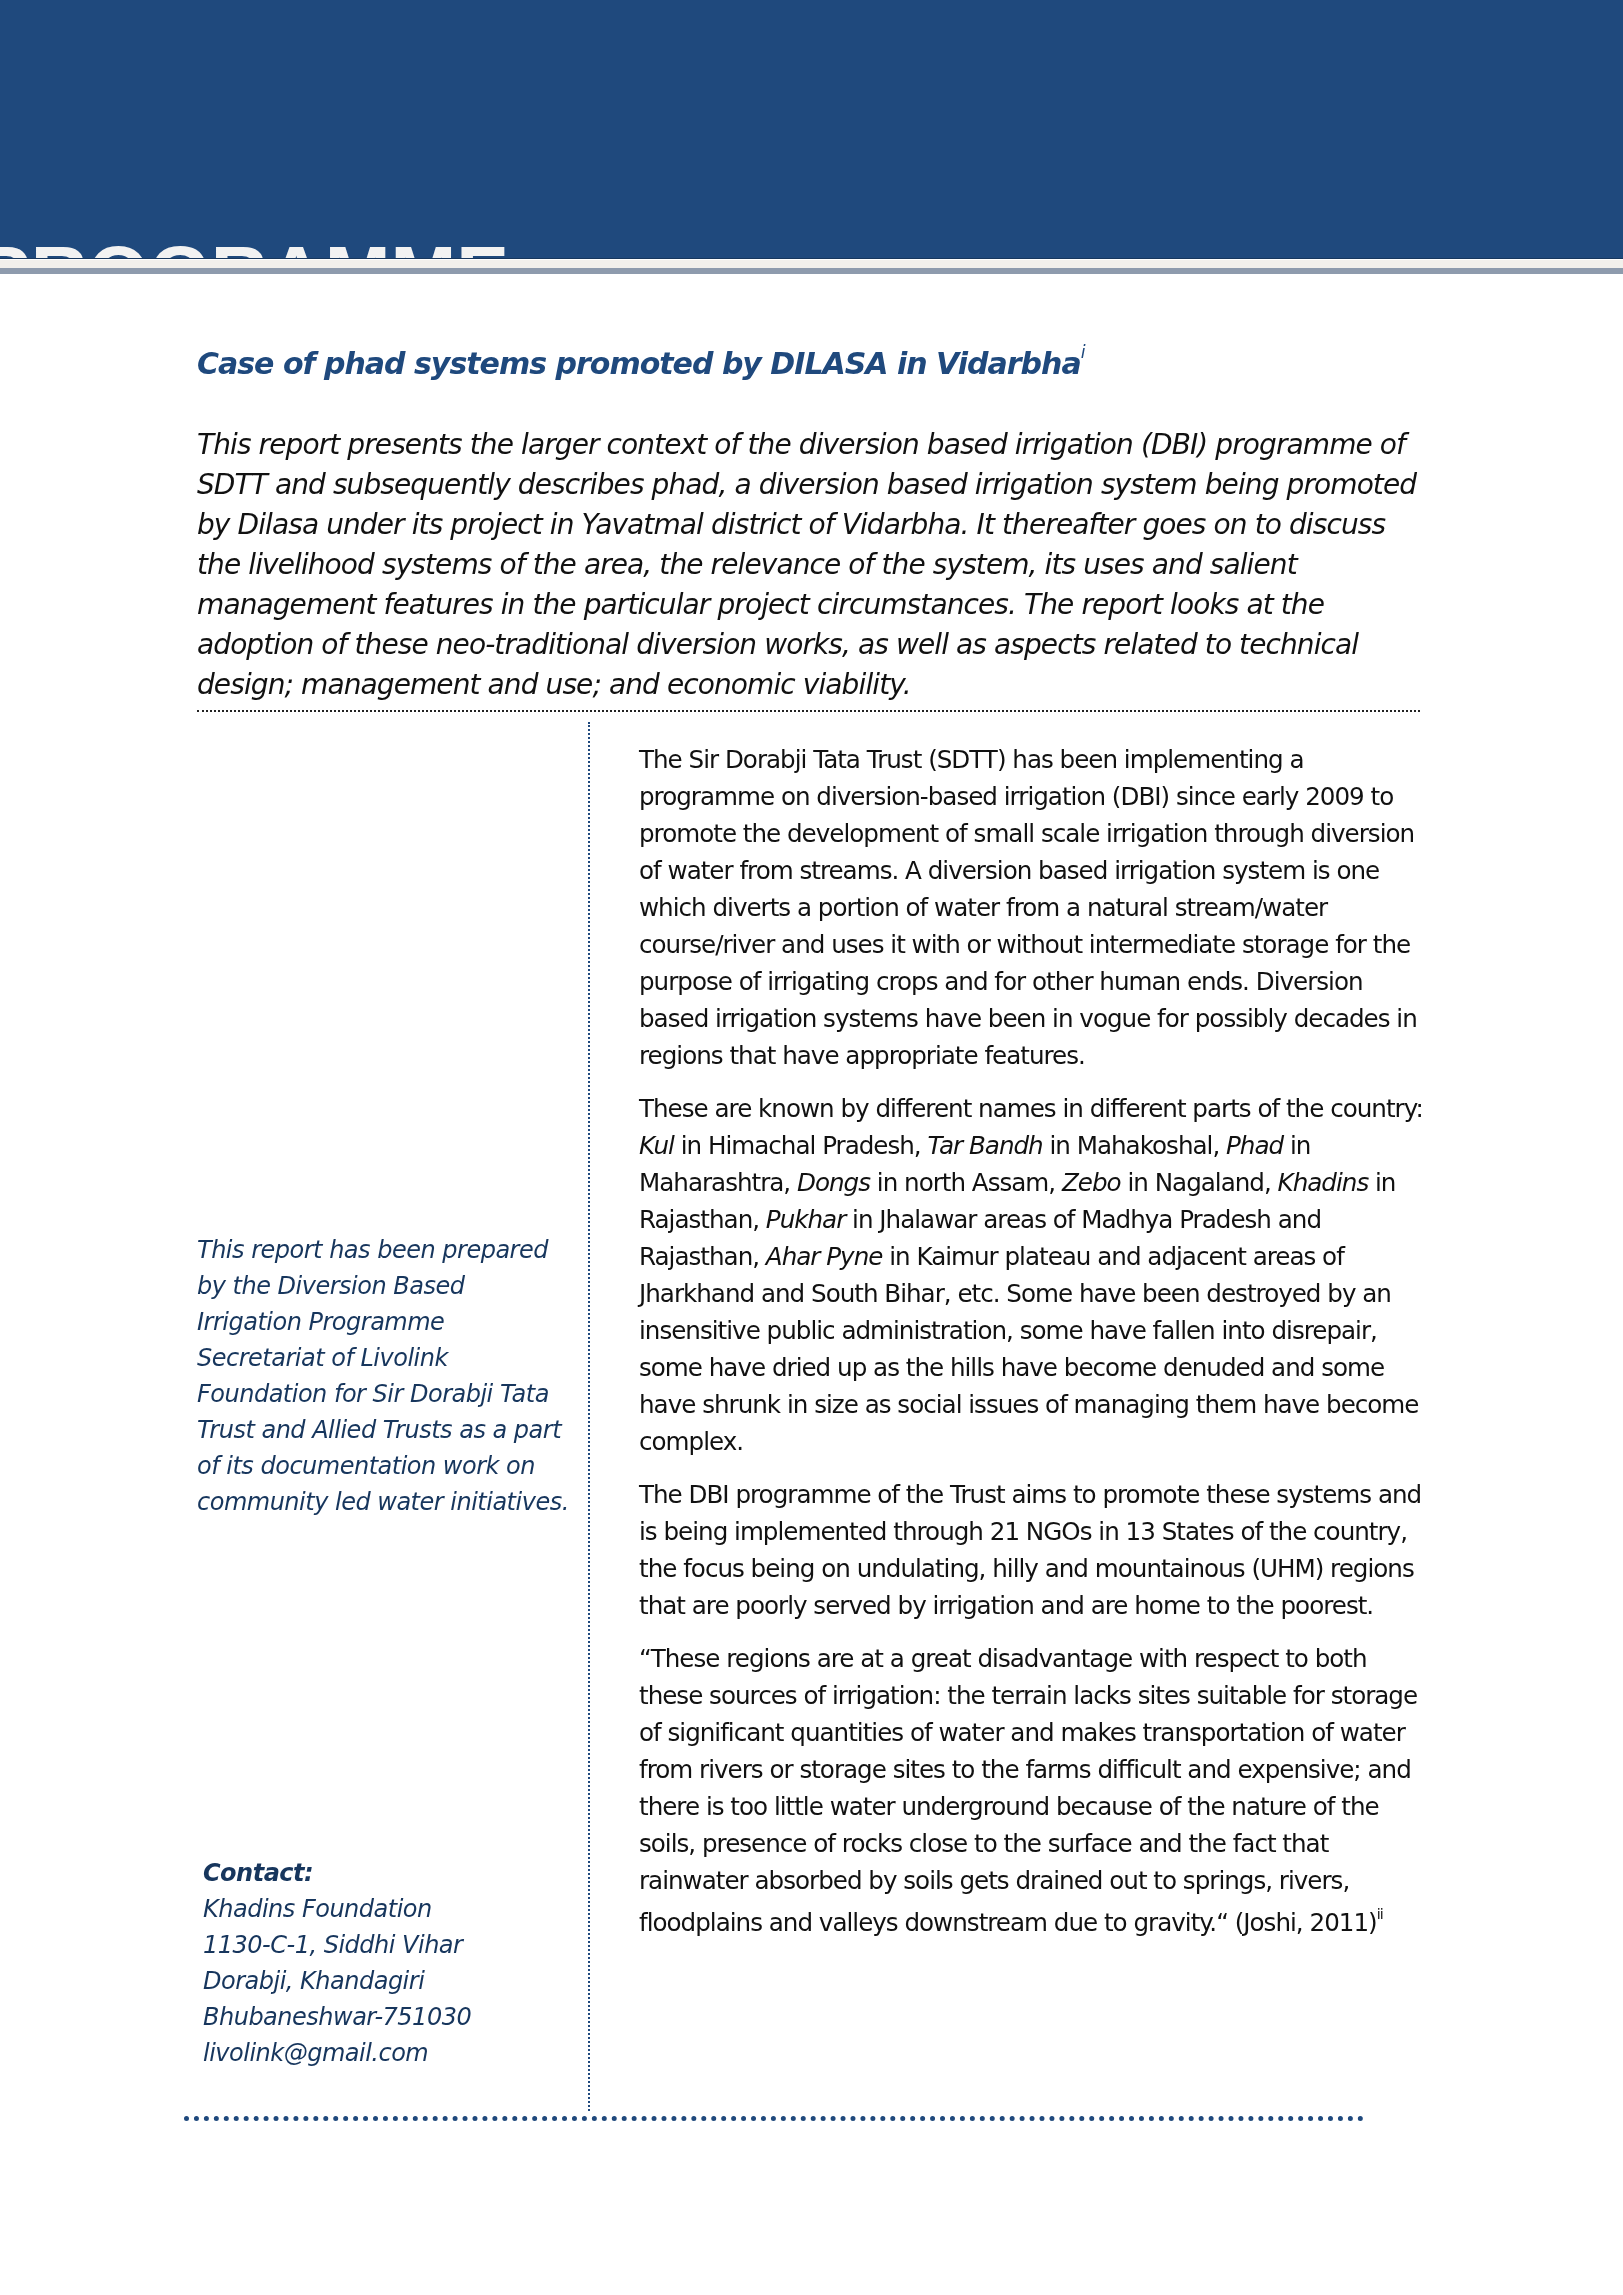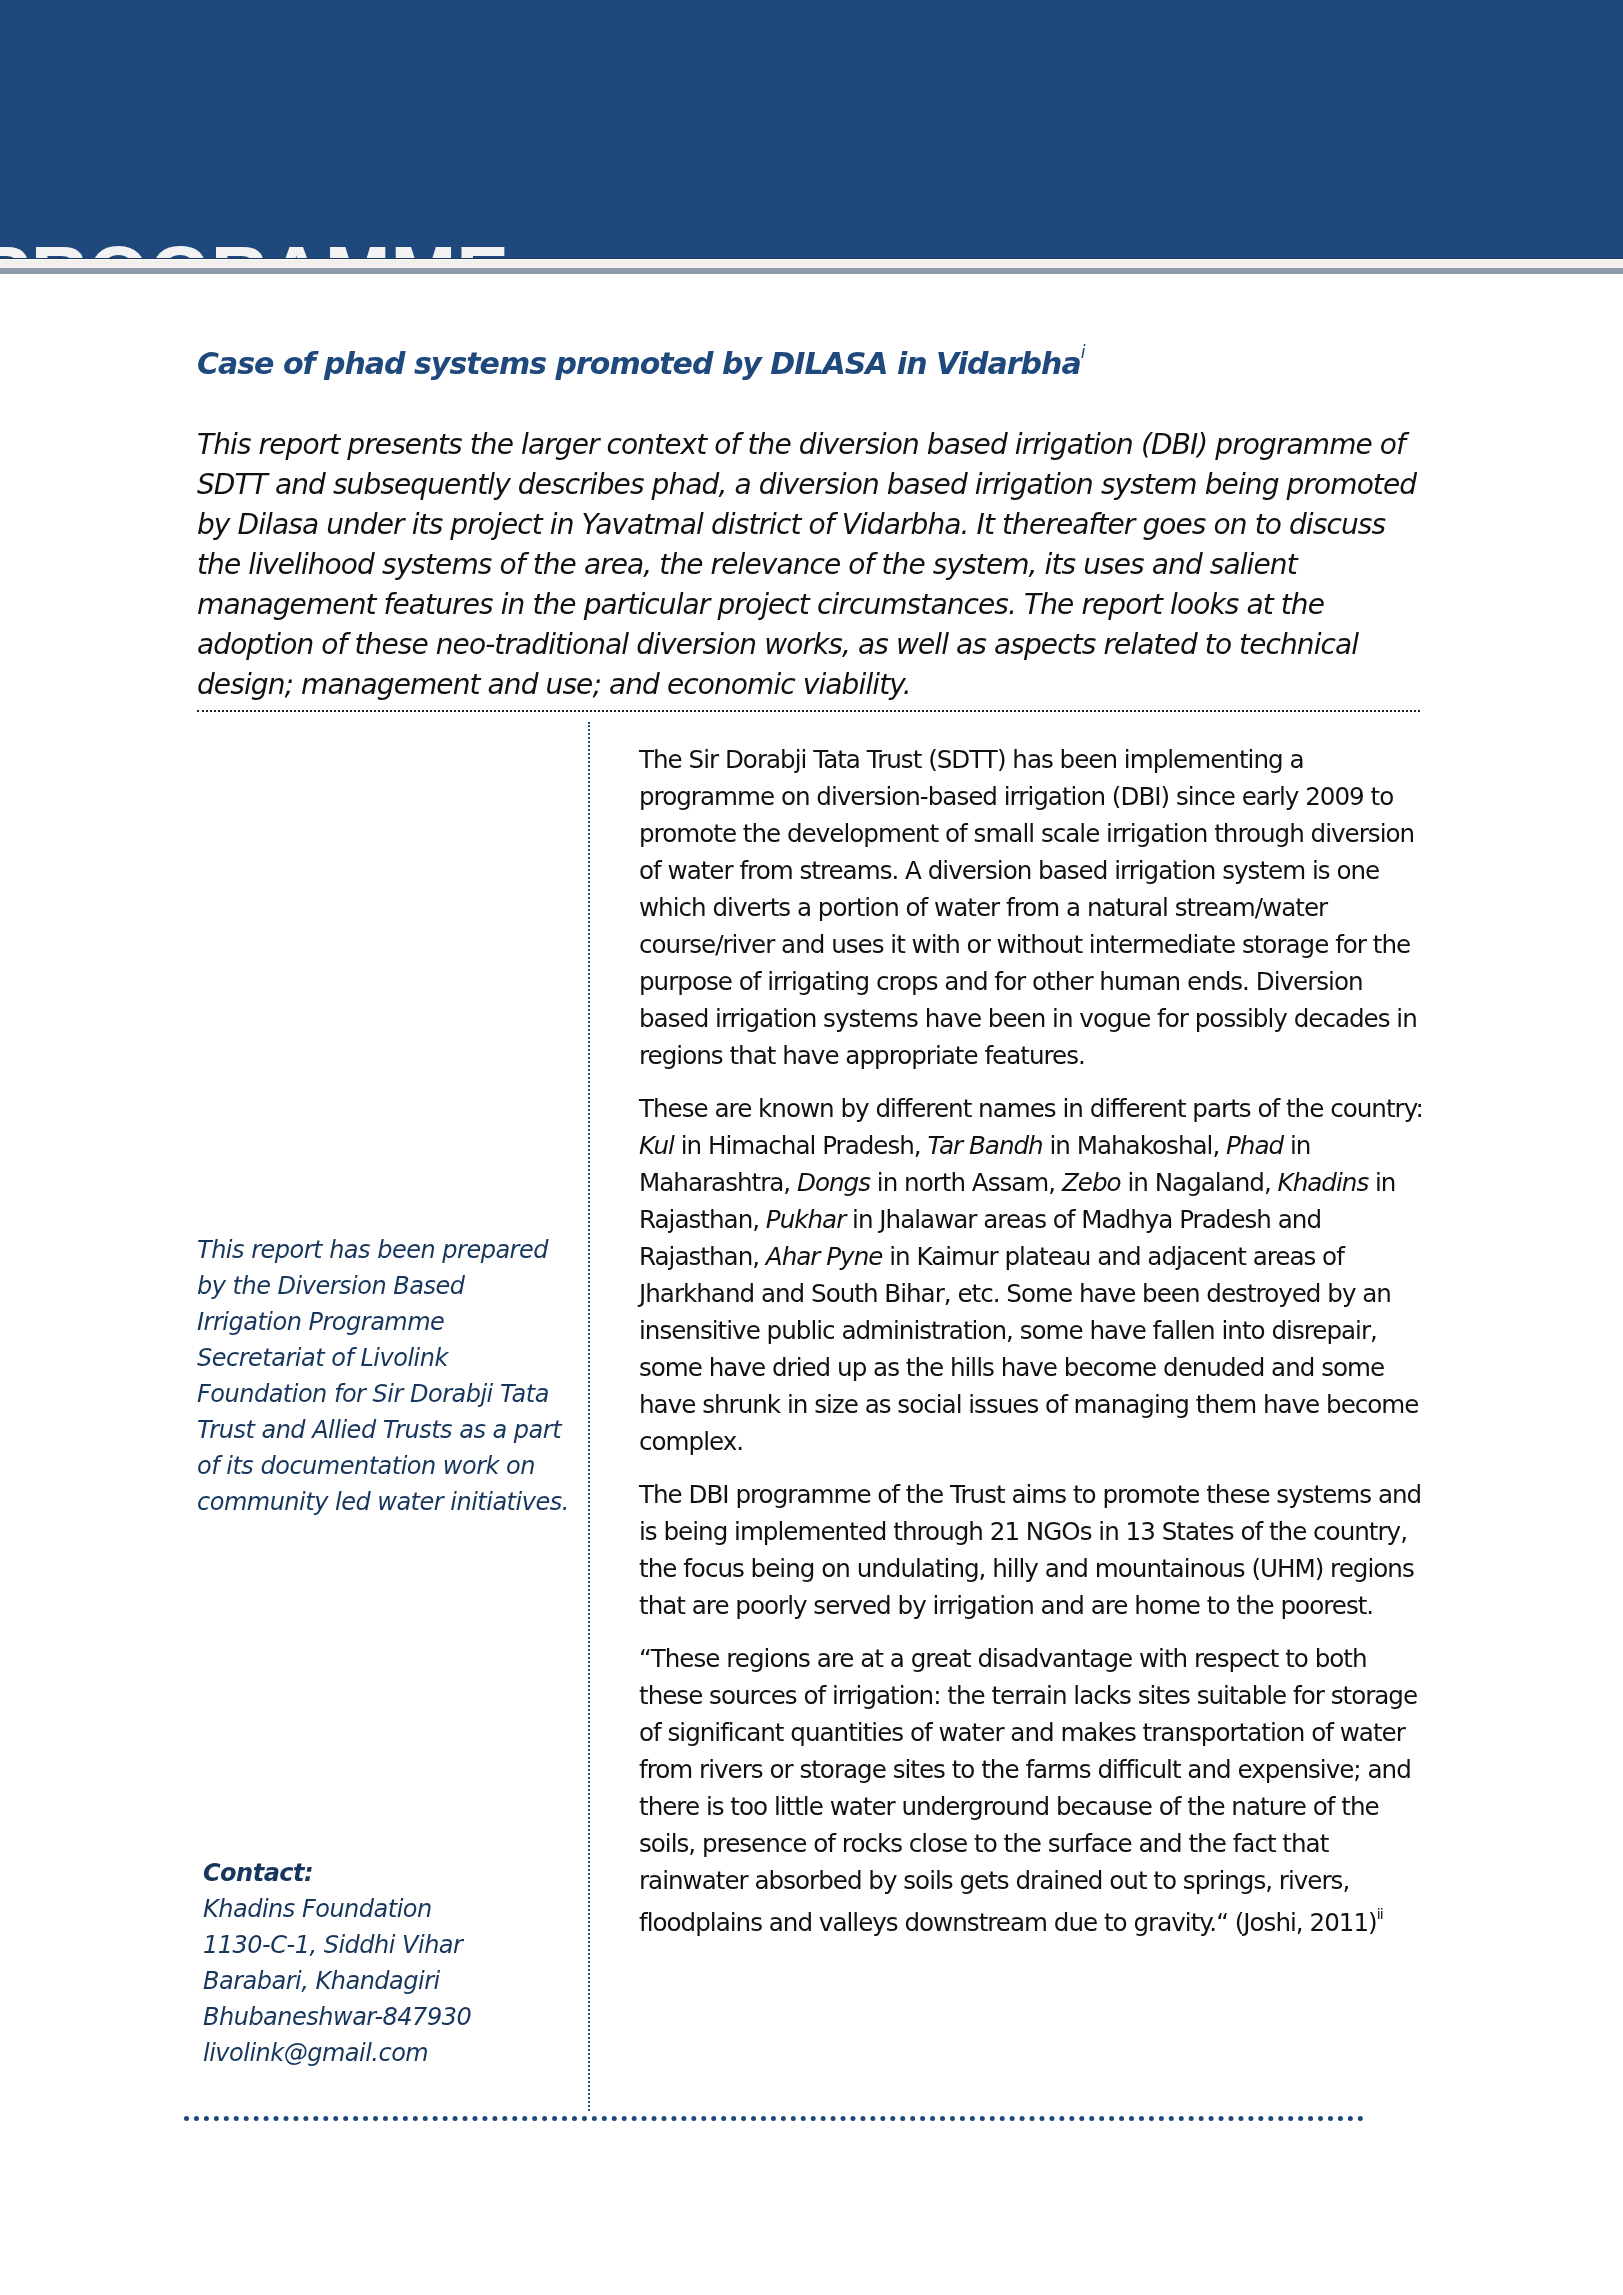--- a/index.html
+++ b/index.html
@@ -92,22 +92,22 @@
 
 <div class="rule-top"></div>
 <div class="rule-vertical"></div>
 
 <p class="sidebar-note">This report has been prepared by the Diversion Based Irrigation Programme Secretariat of Livolink Foundation for Sir Dorabji Tata Trust and Allied Trusts as a part of its documentation work on community led water initiatives.</p>
 
 <div class="contact">
   <span class="contact-label">Contact:</span>
   <span class="contact-line">Khadins Foundation</span>
   <span class="contact-line">1130-C-1, Siddhi Vihar</span>
-  <span class="contact-line">Barabari, Khandagiri</span>
-  <span class="contact-line">Bhubaneshwar-847930</span>
+  <span class="contact-line">Dorabji, Khandagiri</span>
+  <span class="contact-line">Bhubaneshwar-751030</span>
   <span class="contact-line">livolink@gmail.com</span>
 </div>
 
 <div class="main-col">
   <p class="para">The Sir Dorabji Tata Trust (SDTT) has been implementing a programme on diversion-based irrigation (DBI) since early 2009 to promote the development of small scale irrigation through diversion of water from streams. A diversion based irrigation system is one which diverts a portion of water from a natural stream/water course/river and uses it with or without intermediate storage for the purpose of irrigating crops and for other human ends. Diversion based irrigation systems have been in vogue for possibly decades in regions that have appropriate features.</p>
   <p class="para"><span>These are known by different names in different parts of the country: </span><em>Kul</em><span> in Himachal Pradesh, </span><em>Tar Bandh</em><span> in Mahakoshal, </span><em>Phad</em><span> in Maharashtra, </span><em>Dongs</em><span> in north Assam, </span><em>Zebo</em><span> in Nagaland, </span><em>Khadins</em><span> in Rajasthan, </span><em>Pukhar</em><span> in Jhalawar areas of Madhya Pradesh and Rajasthan, </span><em>Ahar Pyne</em><span> in Kaimur plateau and adjacent areas of Jharkhand and South Bihar, etc. Some have been destroyed by an insensitive public administration, some have fallen into disrepair, some have dried up as the hills have become denuded and some have shrunk in size as social issues of managing them have become complex.</span></p>
   <p class="para">The DBI programme of the Trust aims to promote these systems and is being implemented through 21 NGOs in 13 States of the country, the focus being on undulating, hilly and mountainous (UHM) regions that are poorly served by irrigation and are home to the poorest.</p>
   <p class="para"><span> “These regions are at a great disadvantage with respect to both these sources of irrigation: the terrain lacks sites suitable for storage of significant quantities of water and makes transportation of water from rivers or storage sites to the farms difficult and expensive; and there is too little water underground because of the nature of the soils, presence of rocks close to the surface and the fact that rainwater absorbed by soils gets drained out to springs, rivers, floodplains and valleys downstream due to gravity.“ (Joshi, 2011)</span><sup>ii</sup></p>
 </div>
 

